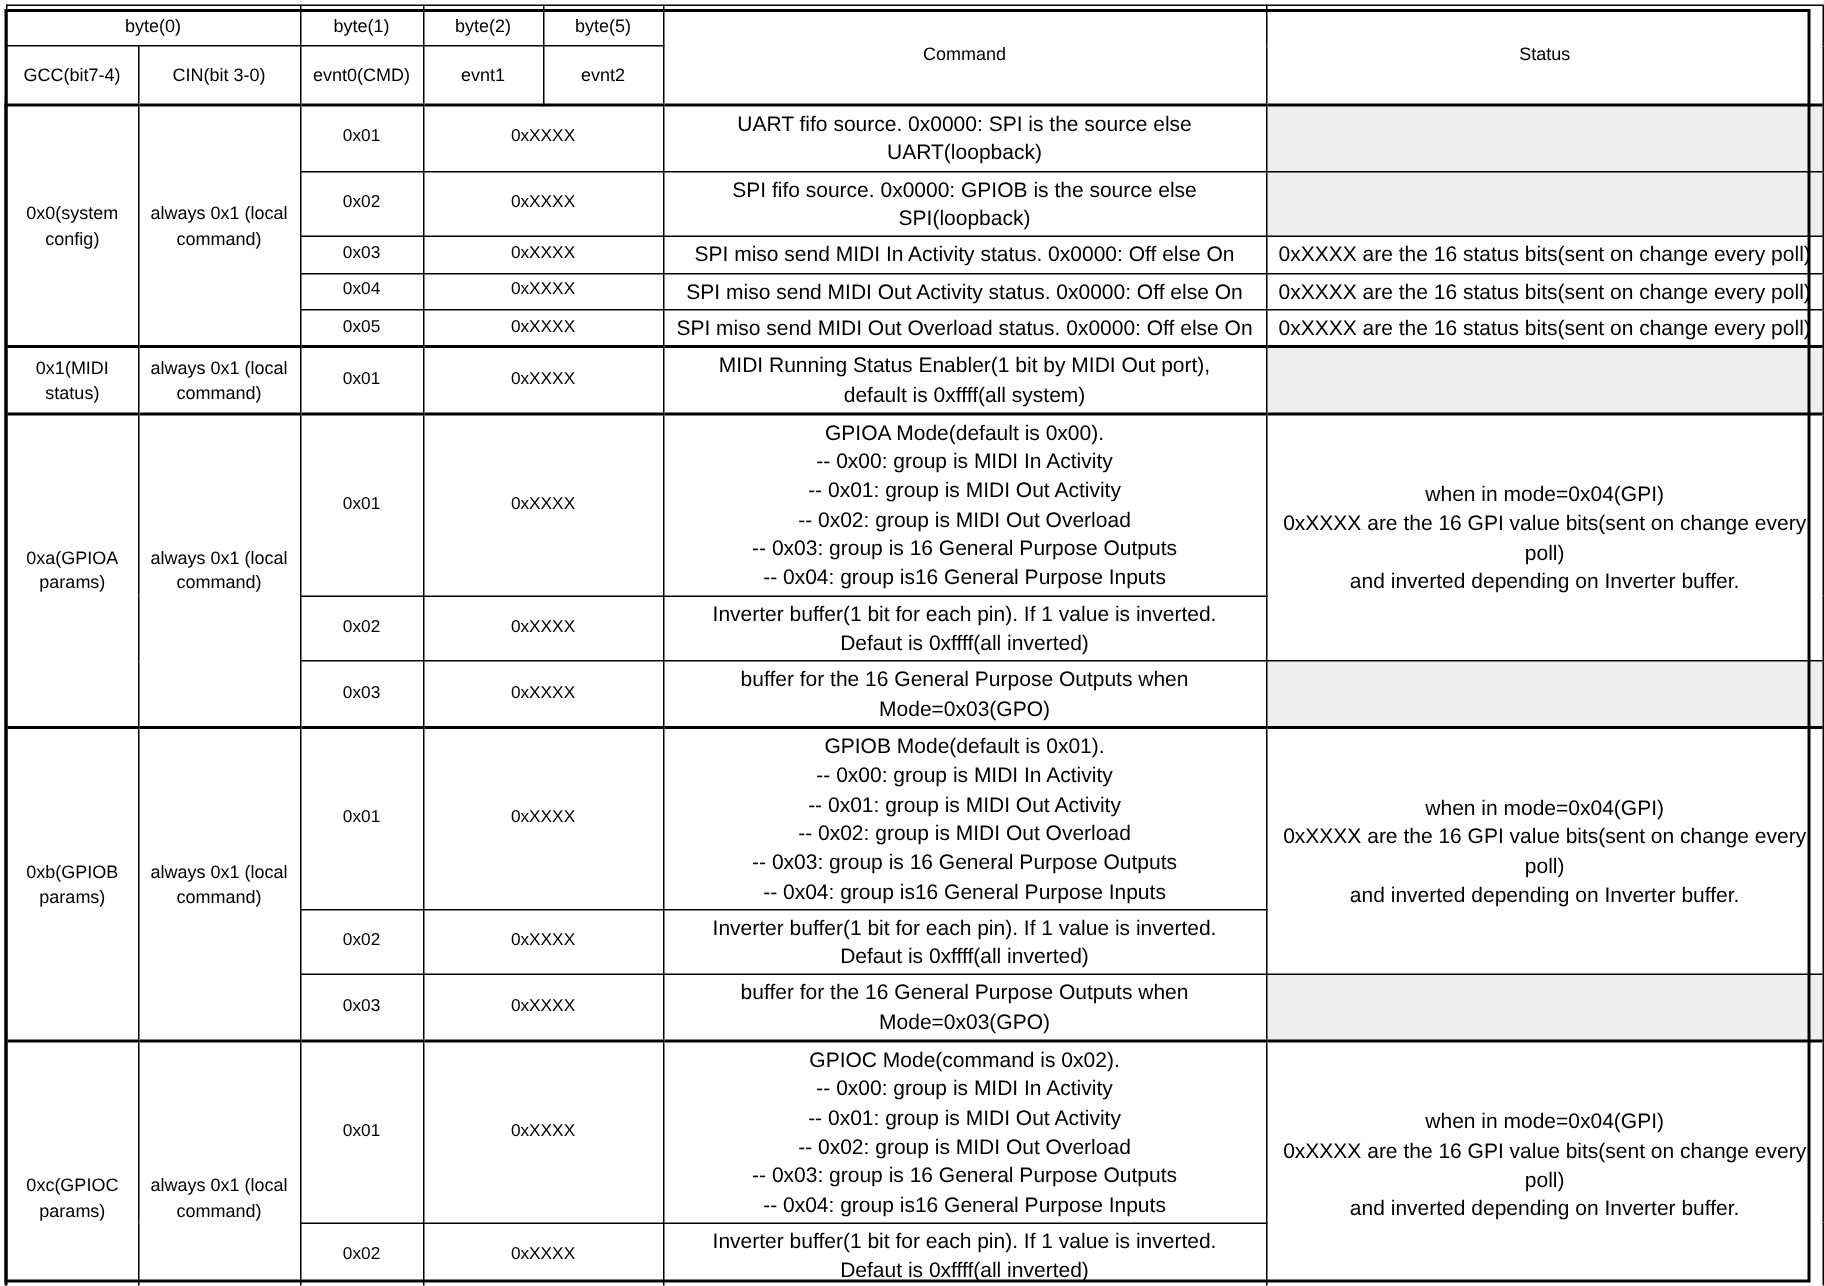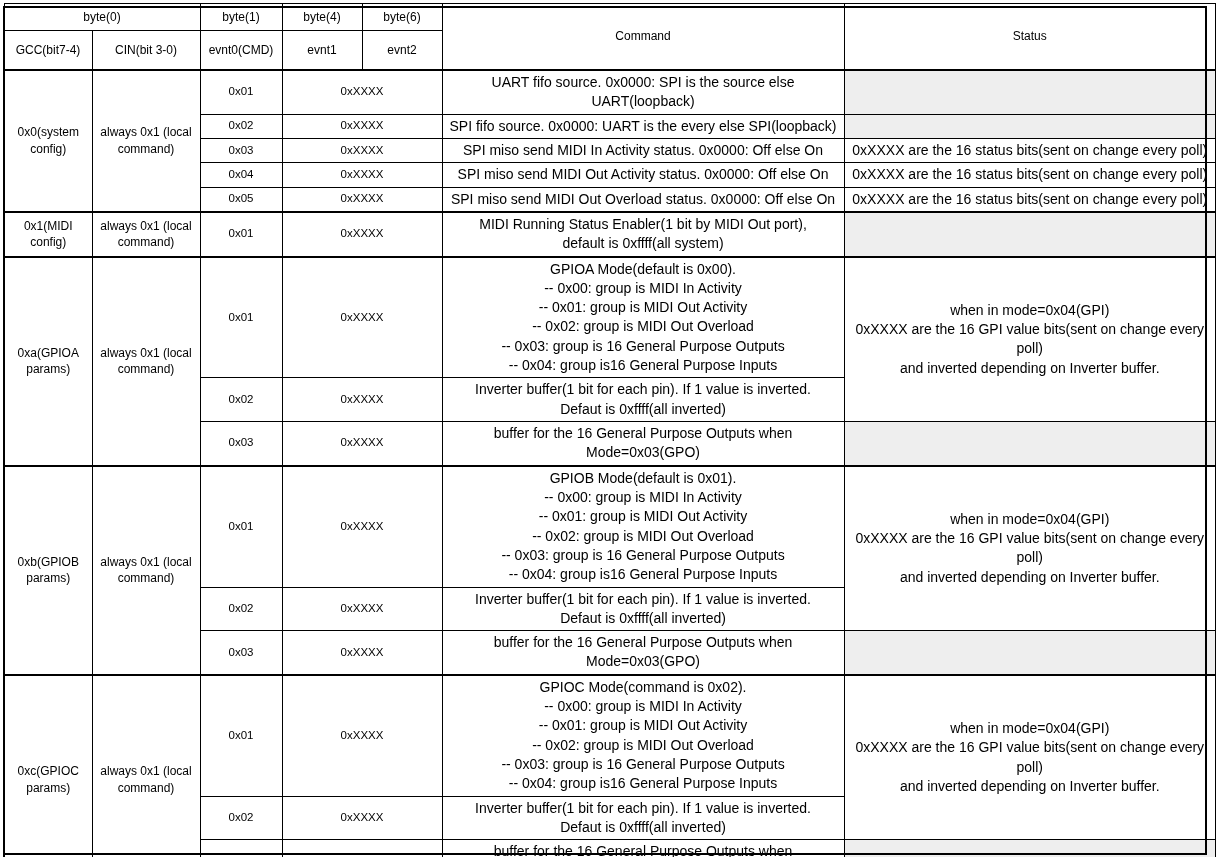--- a/index.html
+++ b/index.html
@@ -87,22 +87,22 @@
         <col class="col-b1">
       <col class="col-b2">
         <col class="col-b3">
         <col class="col-cmd">
         <col class="col-stat">
     </colgroup>
     <tbody id="table-body">
         <tr class="hdr hdr-top">
           <td colspan="2">byte(0)</td>
           <td>byte(1)</td>
-          <td>byte(4)</td>
-          <td>byte(6)</td>
+          <td>byte(2)</td>
+          <td>byte(5)</td>
           <td rowspan="2">Command</td>
           <td rowspan="2" class="thick-right">Status</td>
         </tr>
         <tr class="hdr hdr-bot">
           <td>GCC(bit7-4)</td>
           <td>CIN(bit 3-0)</td>
           <td>evnt0(CMD)</td>
           <td>evnt1</td>
           <td>evnt2</td>
         </tr>
@@ -113,21 +113,21 @@
           <td colspan="2" class="thick-top">0xXXXX</td>
           <td class="cmd-cell thick-top">
             <span class="cmd-line">UART fifo source.  0x0000: SPI is the source else UART(loopback)</span>
           </td>
           <td rowspan="1" class="cmd-cell thick-right thick-top shaded"></td>
         </tr>
         <tr>
           <td>0x02</td>
           <td colspan="2">0xXXXX</td>
           <td class="cmd-cell">
-            <span class="cmd-line">SPI fifo source.  0x0000: UART is the every else SPI(loopback)</span>
+            <span class="cmd-line">SPI fifo source.  0x0000: GPIOB is the source else SPI(loopback)</span>
           </td>
           <td rowspan="1" class="cmd-cell thick-right shaded"></td>
         </tr>
         <tr>
           <td>0x03</td>
           <td colspan="2">0xXXXX</td>
           <td class="cmd-cell">
             <span class="cmd-line">SPI miso send MIDI In Activity status. 0x0000: Off else On</span>
           </td>
           <td rowspan="1" class="cmd-cell thick-right">
@@ -148,21 +148,21 @@
           <td>0x05</td>
           <td colspan="2">0xXXXX</td>
           <td class="cmd-cell">
             <span class="cmd-line">SPI miso send MIDI Out Overload status. 0x0000: Off else On</span>
           </td>
           <td rowspan="1" class="cmd-cell thick-right">
             <span class="cmd-line">0xXXXX are the 16 status bits(sent on change every poll)</span>
           </td>
         </tr>
         <tr>
-          <td rowspan="1" class="grp-label thick-left thick-top">0x1(MIDI config)</td>
+          <td rowspan="1" class="grp-label thick-left thick-top">0x1(MIDI status)</td>
           <td rowspan="1" class="grp-label thick-top">always 0x1 (local command)</td>
           <td class="thick-top">0x01</td>
           <td colspan="2" class="thick-top">0xXXXX</td>
           <td class="cmd-cell thick-top">
             <span class="cmd-line">MIDI Running Status Enabler(1 bit by MIDI Out port),</span>
             <span class="cmd-line">default is 0xffff(all system)</span>
           </td>
           <td rowspan="1" class="cmd-cell thick-right thick-top shaded"></td>
         </tr>
         <tr>

